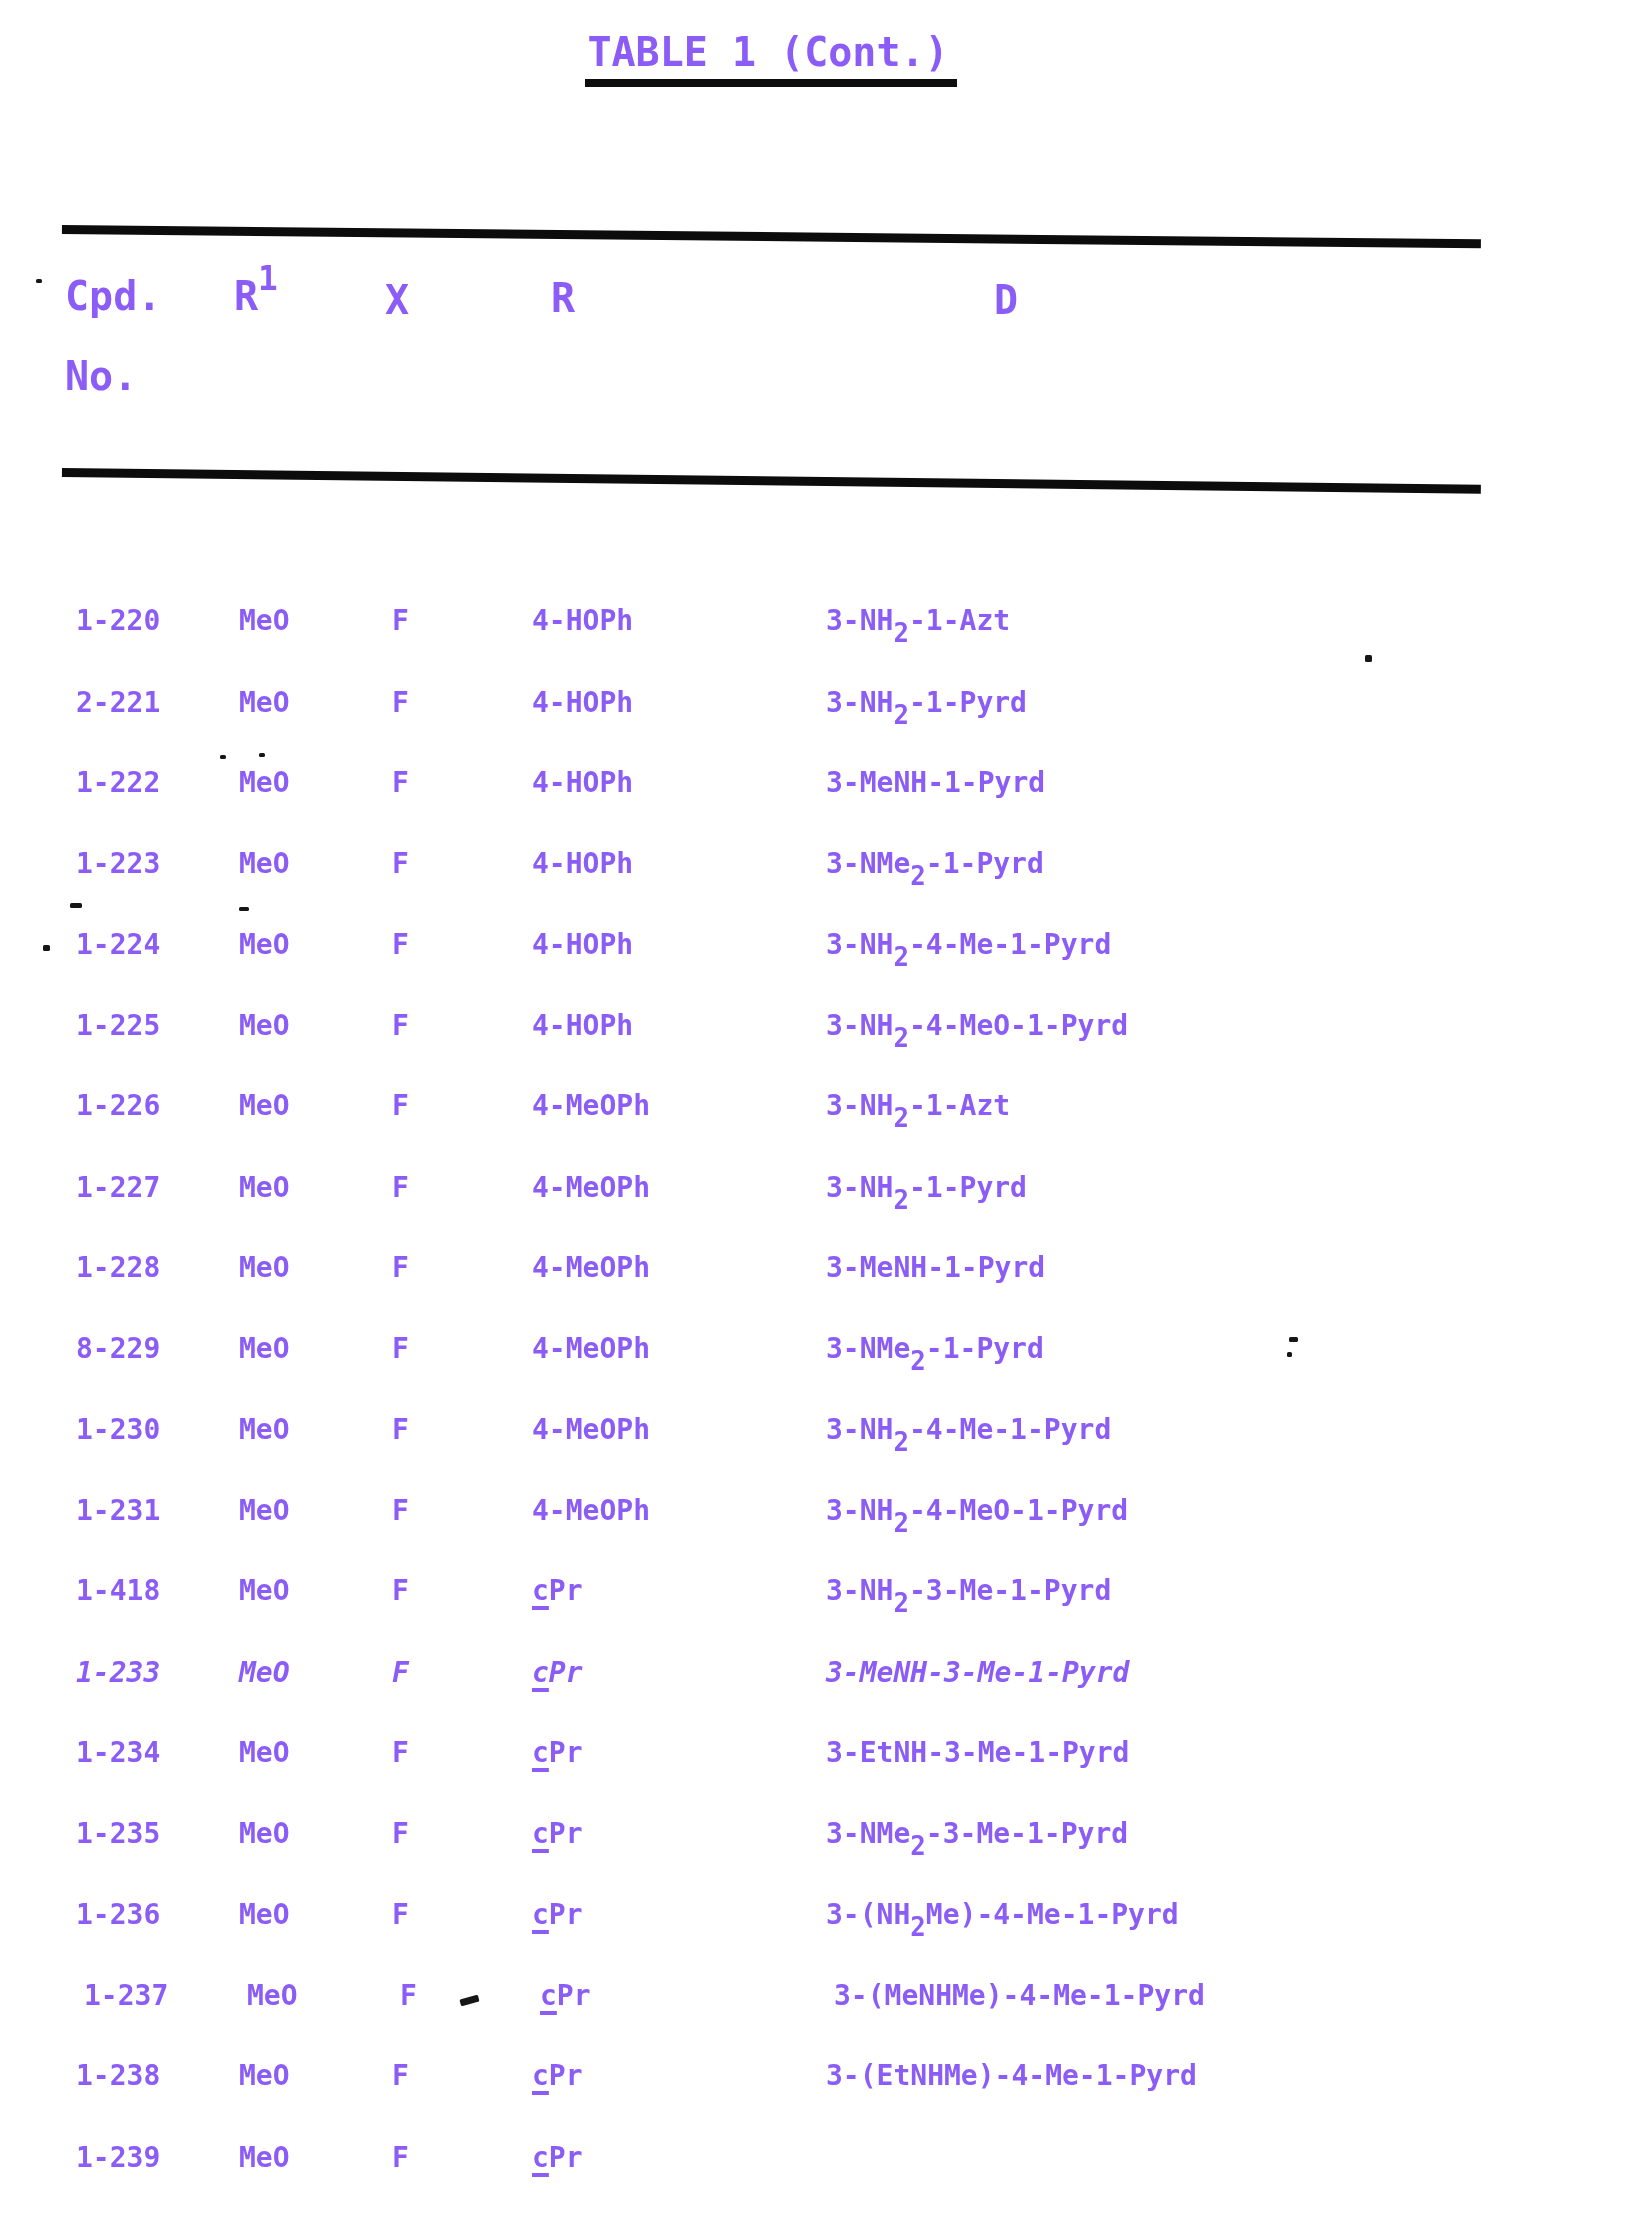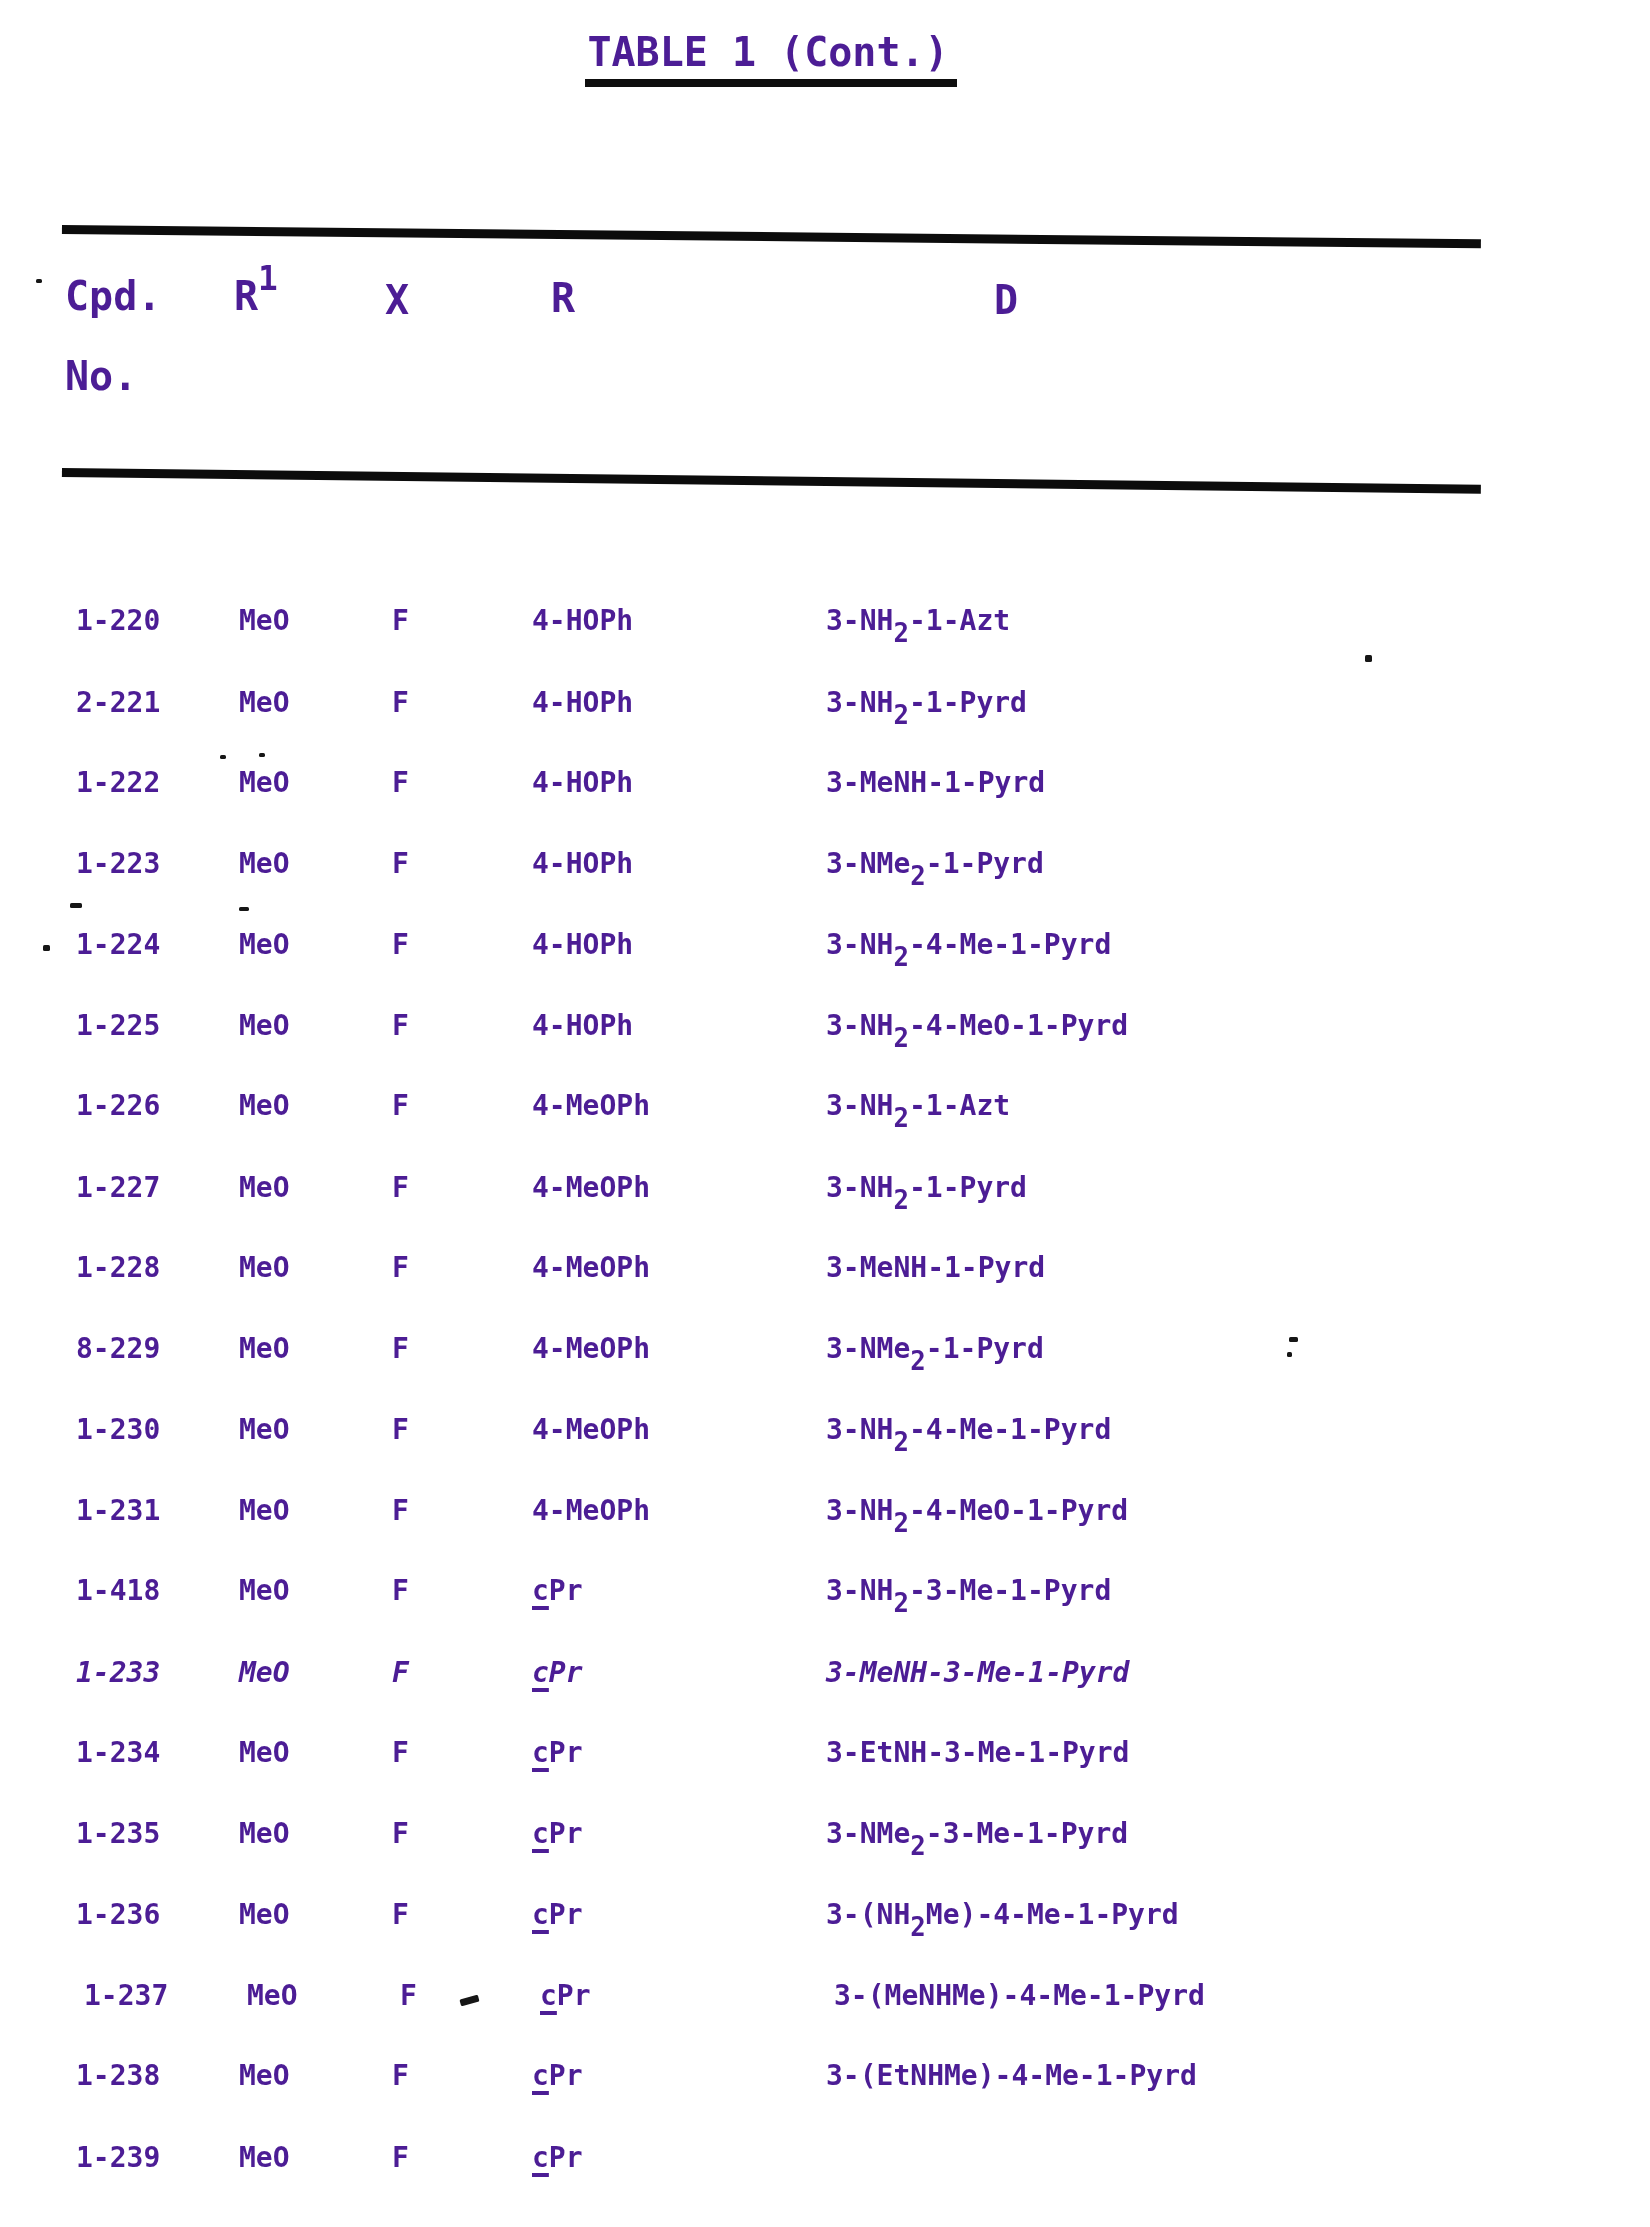--- a/index.html
+++ b/index.html
@@ -2,21 +2,21 @@
 <html style="font-size:12.7px"><head>
 <meta charset="utf-8">
 <style>
   html,body { margin:0; padding:0; background:#e8e8e8; }
   .page {
     position:relative;
     width:1651px; height:2227px;
     background:#ffffff;
     font-family:"DejaVu Sans Mono", "Liberation Mono", monospace;
     font-weight:700;
-    color:#4c1d95;
+    color:#8b5cf6;
     overflow:hidden;
   }
   .title {
     position:absolute; left:585px; top:32px;
     font-size:40px; line-height:41px;
     padding:0 8px 5.6px 2.4px;
     border-bottom:8px solid #0e0e0e;
     white-space:nowrap;
   }
   .rule { position:absolute; background:#0c0c0c; transform-origin:0 0; }

